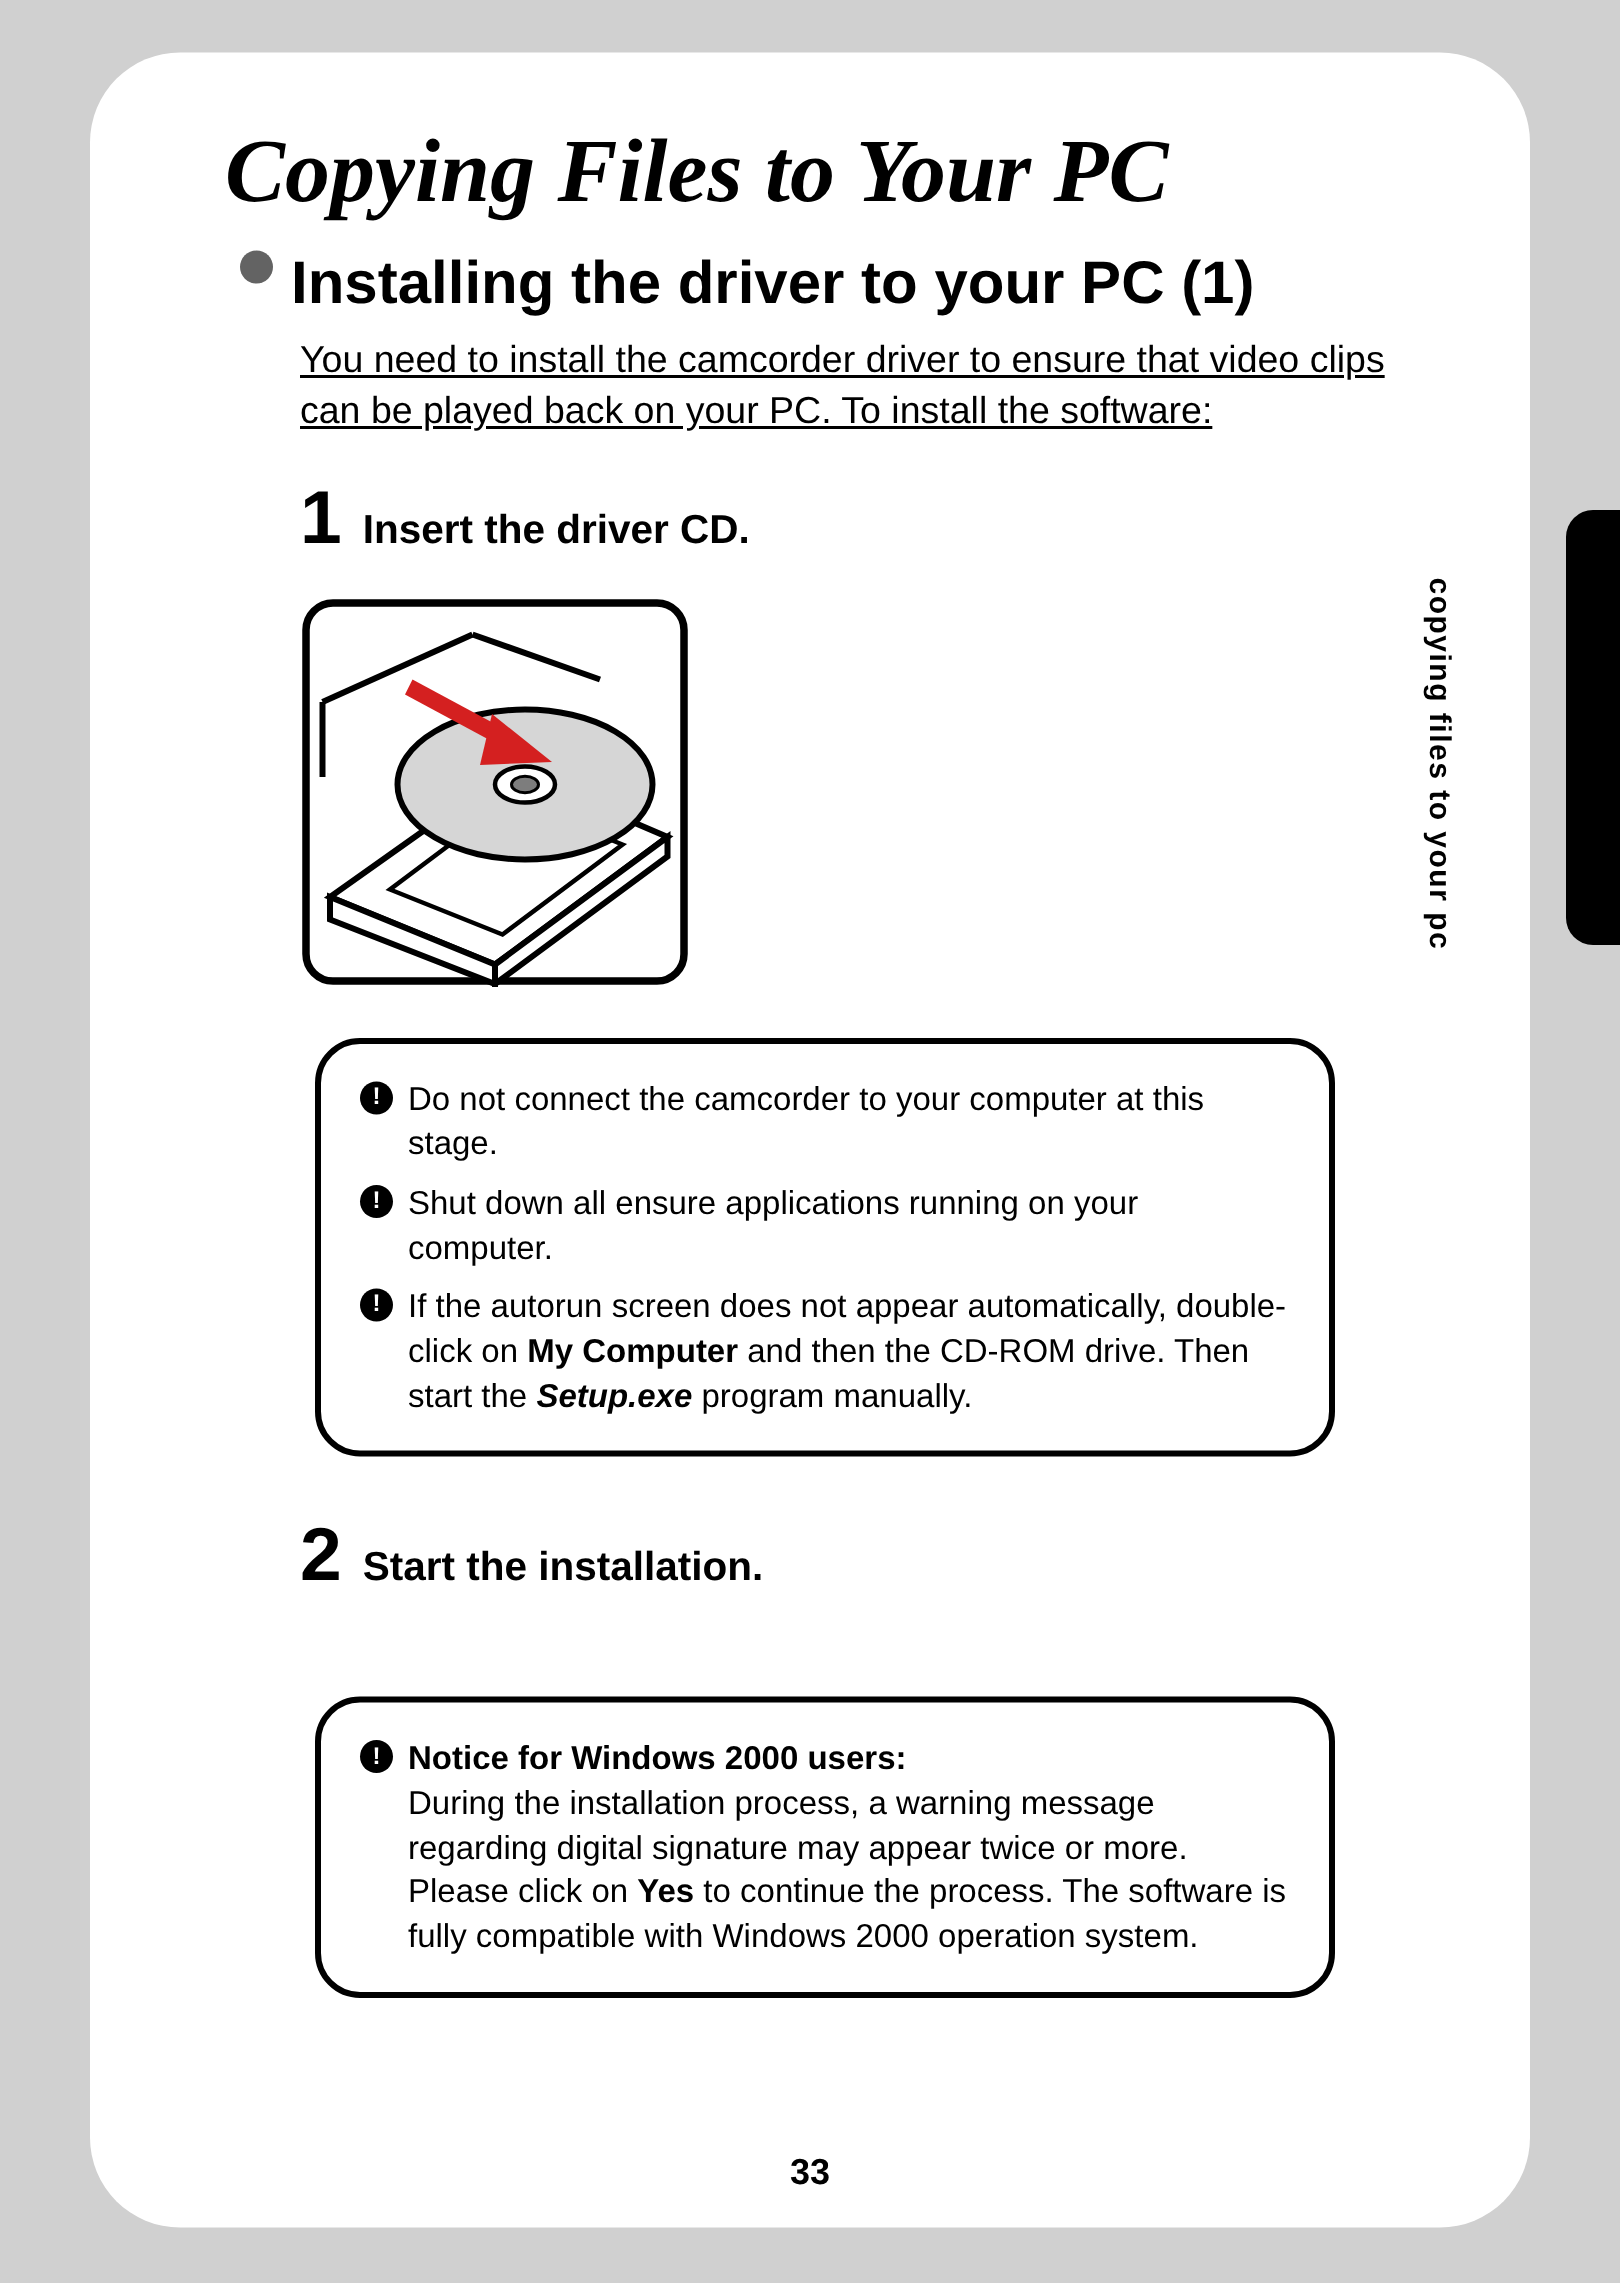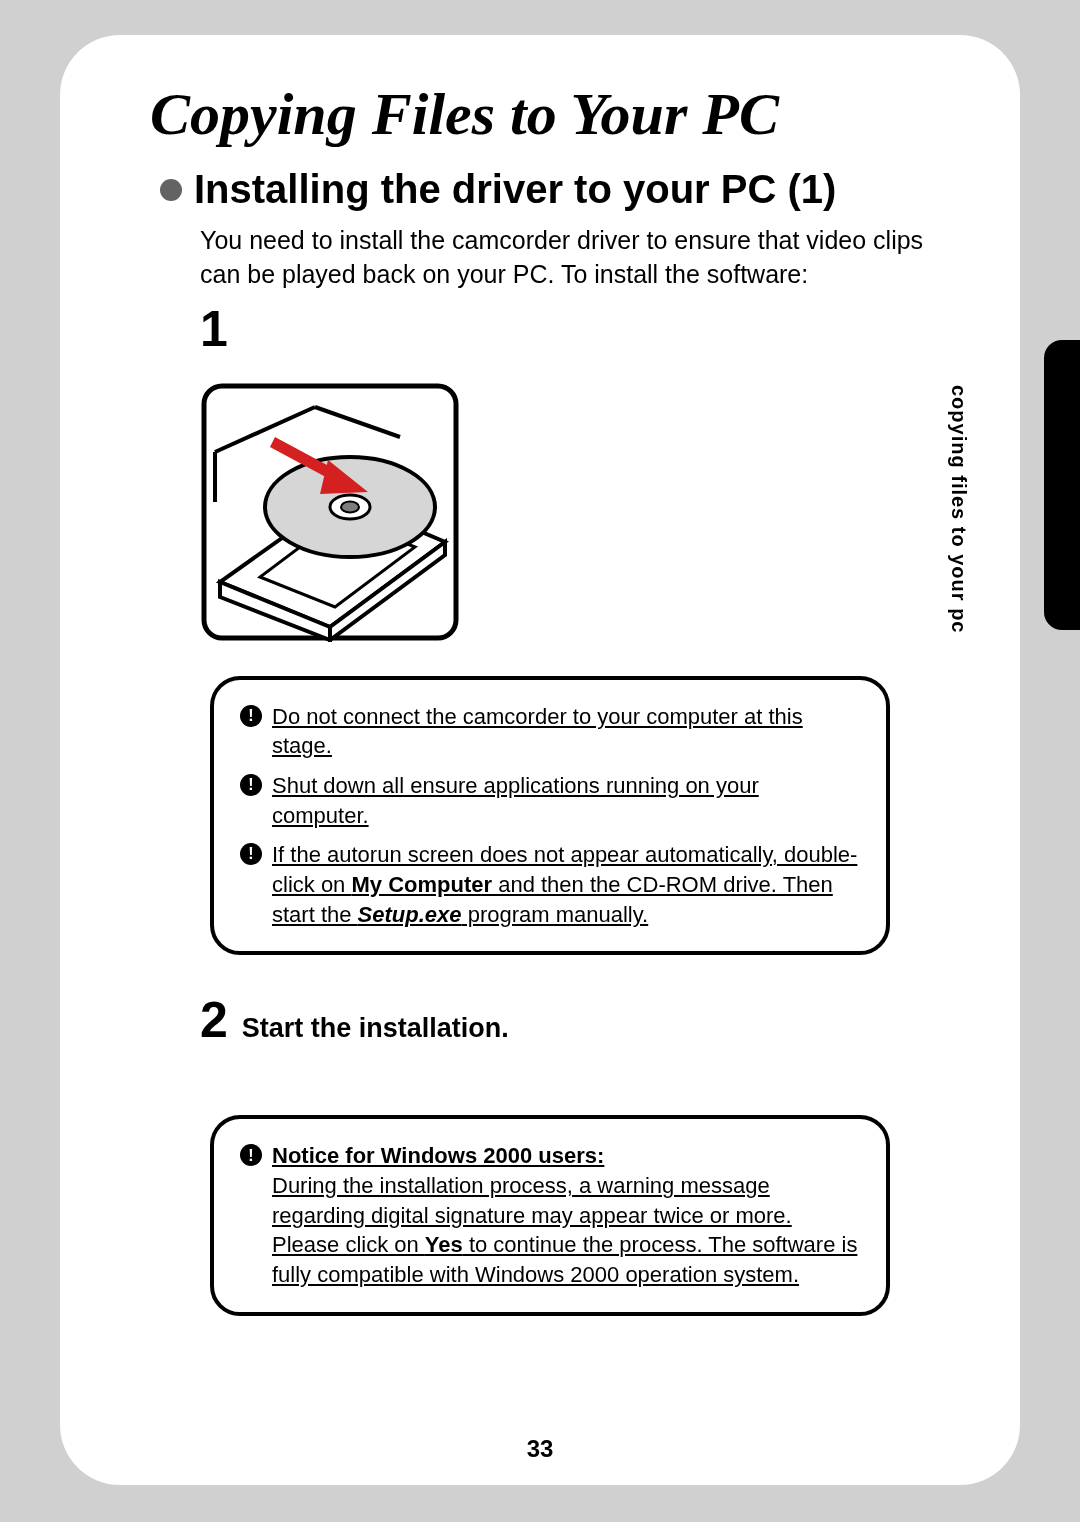--- a/index.html
+++ b/index.html
@@ -26,21 +26,20 @@
   .page-title {
     font-family: "Times New Roman", Times, serif;
     font-style: italic;
     font-weight: bold;
     font-size: 60px;
     color: #000;
     margin-bottom: 18px;
   }
   .section-row {
     display: flex;
-    align-items: center;
     gap: 12px;
     margin-left: 10px;
     margin-bottom: 12px;
   }
   .bullet-dot {
     width: 22px;
     height: 22px;
     background: #636363;
     border-radius: 50%;
     flex-shrink: 0;
@@ -48,21 +47,22 @@
   .section-title {
     font-size: 40px;
     font-weight: bold;
     color: #000;
   }
   .intro-text {
     font-size: 25px;
     color: #000;
     margin-left: 50px;
     line-height: 1.35;
-    margin-bottom: 12px;
+    margin-bottom: 28px;
+    text-decoration: underline;
   }
   .step-row {
     display: flex;
     align-items: baseline;
     gap: 14px;
     margin-left: 50px;
   }
   .big-num {
     font-size: 50px;
     font-weight: bold;
@@ -110,21 +110,21 @@
     color: #fff;
     border-radius: 50%;
     display: inline-flex;
     align-items: center;
     justify-content: center;
     font-weight: bold;
     font-size: 16px;
     flex-shrink: 0;
     margin-top: 3px;
   }
-  .notice-text { flex: 1; text-decoration: underline; }
+  .notice-text { flex: 1; }
   .bold { font-weight: bold; }
   .italic { font-style: italic; }
   .side-tab {
     position: absolute;
     right: 0;
     top: 340px;
     width: 36px;
     height: 290px;
     background: #000;
     border-top-left-radius: 18px;
@@ -172,20 +172,21 @@
 
     <div class="section-row">
       <div class="bullet-dot"></div>
       <div class="section-title">Installing the driver to your PC (1)</div>
     </div>
 
     <p class="intro-text">You need to install the camcorder driver to ensure that video clips can be played back on your PC. To install the software:</p>
 
     <div class="step-row">
       <span class="big-num">1</span>
+      <span class="step-title">Insert the driver CD.</span>
     </div>
 
     <div class="cd-illustration">
       <svg viewBox="0 0 260 260" width="260" height="260">
         <rect x="4" y="4" width="252" height="252" rx="18" ry="18" fill="#fff" stroke="#000" stroke-width="5"></rect>
 
         <polygon points="20,200 130,245 245,160 140,115" fill="#fff" stroke="#000" stroke-width="4"></polygon>
         <polygon points="20,200 20,215 130,258 130,245" fill="#fff" stroke="#000" stroke-width="4"></polygon>
         <polygon points="130,245 130,258 245,173 245,160" fill="#fff" stroke="#000" stroke-width="4"></polygon>
 

